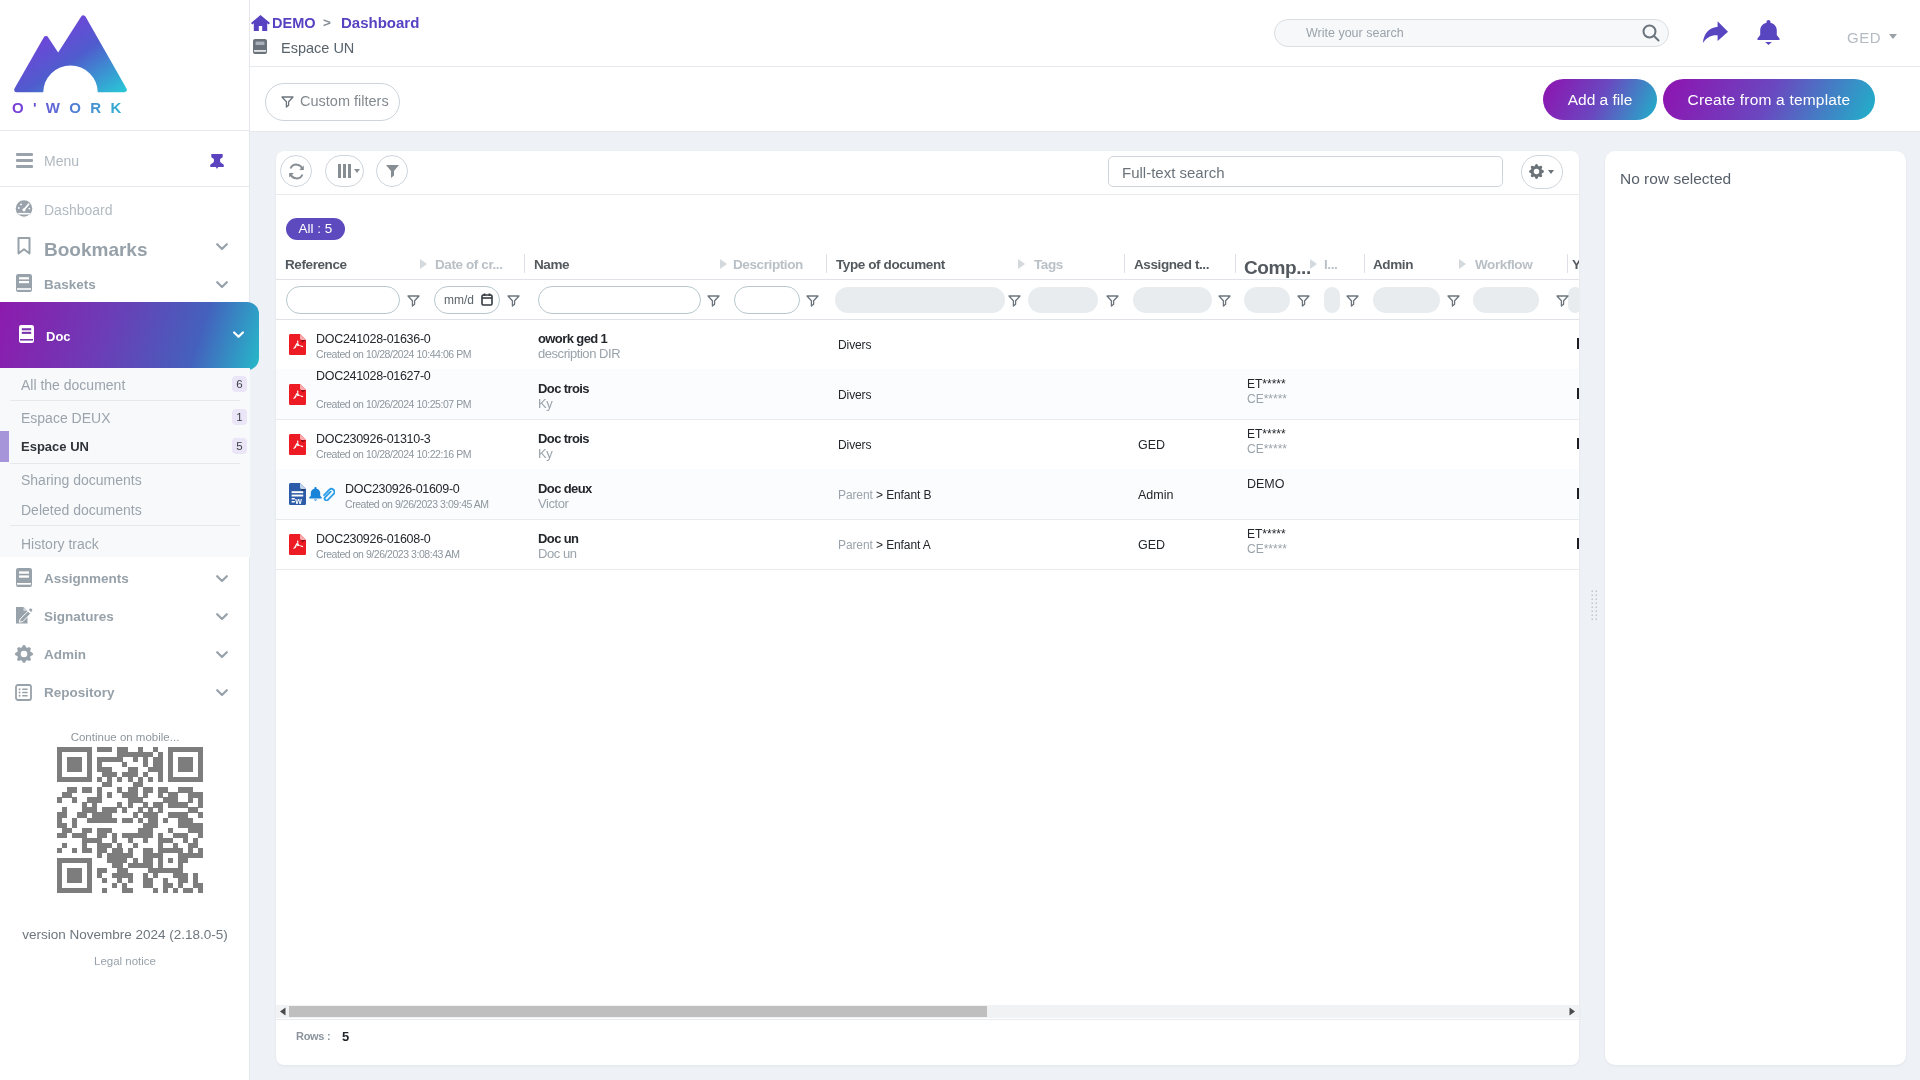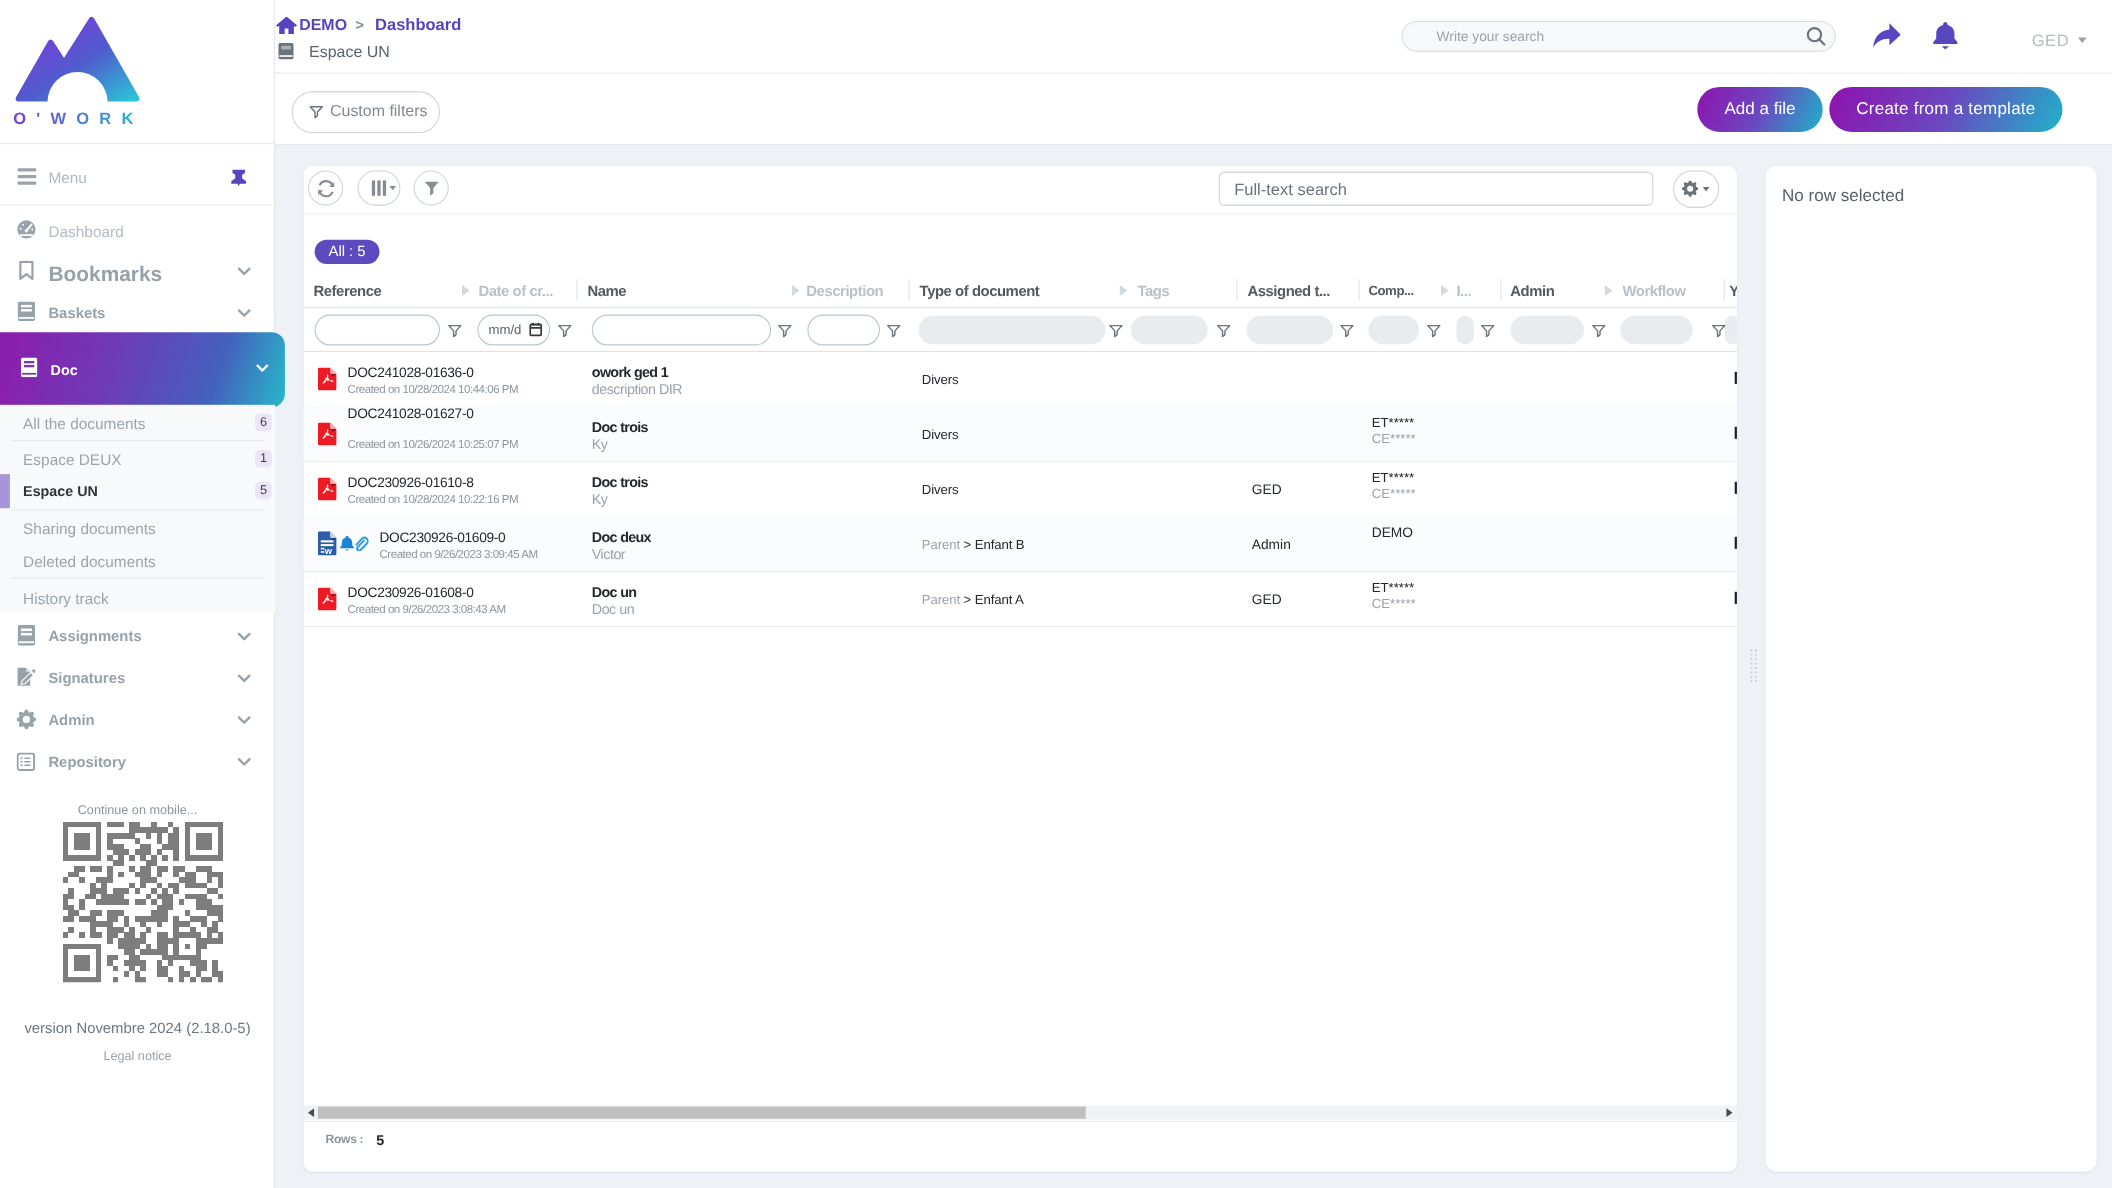--- a/index.html
+++ b/index.html
@@ -103,21 +103,21 @@
     <rect x="0" y="0" width="15" height="18" rx="2.2" fill="#fff"></rect>
     <rect x="2.8" y="3.2" width="9.4" height="2.1" fill="#7a35ae"></rect>
     <rect x="2.8" y="6.8" width="9.4" height="2.1" fill="#7a35ae"></rect>
     <rect x="1" y="14" width="13" height="1.6" fill="#7a35ae"></rect>
   </svg>
 <div class="abs" style="left:46px;top:329px;font-size:13px;font-weight:bold;color:#fff">Doc</div>
 <svg class="abs" style="left:233px;top:331px" width="11" height="8" viewBox="0 0 12 8">
     <path d="M1.2 1.2L6 6l4.8-4.8" fill="none" stroke="#fff" stroke-width="2.4" stroke-linecap="round" stroke-linejoin="round"></path>
   </svg>
 <div class="abs" style="left:0;top:368px;width:250px;height:189px;background:#f8f9fb"></div>
-<div class="abs" style="left:21px;top:377px;font-size:14px;color:#9ba4ac">All the documents</div>
+<div class="abs" style="left:21px;top:377px;font-size:14px;color:#9ba4ac">All the document</div>
 <div class="abs" style="left:232px;top:376px;width:15px;height:16px;background:#eae6f8;border-radius:4px;font-size:11.5px;color:#3c4147;text-align:center;line-height:16px">6</div>
 <div class="abs" style="left:21px;top:410px;font-size:14px;color:#9ba4ac">Espace DEUX</div>
 <div class="abs" style="left:232px;top:409px;width:15px;height:16px;background:#eae6f8;border-radius:4px;font-size:11.5px;color:#3c4147;text-align:center;line-height:16px">1</div>
 <div class="abs" style="left:0;top:431px;width:9px;height:31px;background:#a695d8"></div>
 <div class="abs" style="left:21px;top:439px;font-size:13px;font-weight:bold;color:#2f343a">Espace UN</div>
 <div class="abs" style="left:232px;top:438px;width:15px;height:16px;background:#eae6f8;border-radius:4px;font-size:11.5px;color:#3c4147;text-align:center;line-height:16px">5</div>
 <div class="abs" style="left:21px;top:472px;font-size:14px;color:#9ba4ac">Sharing documents</div>
 <div class="abs" style="left:21px;top:502px;font-size:14px;color:#9ba4ac">Deleted documents</div>
 <div class="abs" style="left:21px;top:536px;font-size:14px;color:#9ba4ac">History track</div>
 <div class="hline" style="left:10px;top:400px;width:230px"></div>
@@ -407,21 +407,21 @@
     <div class="abs" style="left:1272px;top:19px;width:0;height:0;border-left:3.5px solid transparent;border-right:3.5px solid transparent;border-top:4.5px solid #6b7278"></div>
     <div class="abs" style="left:0px;top:43px;width:1303px;height:1px;background:#e9ecef"></div>
     <div class="abs" style="left:10px;top:67px;width:59px;height:22px;background:#5c4abe;border-radius:11px;color:#fff;font-size:13.5px;text-align:center;line-height:22px">All : 5</div>
     <div class="abs" style="left:9px;top:106px;font-size:13.5px;font-weight:bold;letter-spacing:-0.4px;color:#53595e;white-space:nowrap">Reference</div>
     <div class="abs" style="left:159px;top:106px;font-size:13.5px;font-weight:bold;letter-spacing:-0.4px;color:#b9c0c6;white-space:nowrap">Date of cr...</div>
     <div class="abs" style="left:258px;top:106px;font-size:13.5px;font-weight:bold;letter-spacing:-0.4px;color:#53595e;white-space:nowrap">Name</div>
     <div class="abs" style="left:457px;top:106px;font-size:13.5px;font-weight:bold;letter-spacing:-0.4px;color:#b9c0c6;white-space:nowrap">Description</div>
     <div class="abs" style="left:560px;top:106px;font-size:13.5px;font-weight:bold;letter-spacing:-0.4px;color:#53595e;white-space:nowrap">Type of document</div>
     <div class="abs" style="left:758px;top:106px;font-size:13.5px;font-weight:bold;letter-spacing:-0.4px;color:#b9c0c6;white-space:nowrap">Tags</div>
     <div class="abs" style="left:858px;top:106px;font-size:13.5px;font-weight:bold;letter-spacing:-0.4px;color:#53595e;white-space:nowrap">Assigned t...</div>
-    <div class="abs" style="left:968px;top:106px;font-size:12px;font-weight:bold;letter-spacing:-0.4px;color:#53595e;white-space:nowrap">Comp...</div>
+    <div class="abs" style="left:968px;top:106px;font-size:19px;font-weight:bold;letter-spacing:-0.4px;color:#53595e;white-space:nowrap">Comp...</div>
     <div class="abs" style="left:1048px;top:106px;font-size:13.5px;font-weight:bold;letter-spacing:-0.4px;color:#b9c0c6;white-space:nowrap">I...</div>
     <div class="abs" style="left:1097px;top:106px;font-size:13.5px;font-weight:bold;letter-spacing:-0.4px;color:#53595e;white-space:nowrap">Admin</div>
     <div class="abs" style="left:1199px;top:106px;font-size:13.5px;font-weight:bold;letter-spacing:-0.4px;color:#b9c0c6;white-space:nowrap">Workflow</div>
     <div class="abs" style="left:1296px;top:106px;font-size:13.5px;font-weight:bold;letter-spacing:-0.4px;color:#53595e;white-space:nowrap">Y</div>
     <svg class="abs" style="left:143px;top:107px" width="9" height="12" viewBox="0 0 9 12">
       <path d="M1 1l7 5-7 5z" fill="#d4d9dd"></path>
     </svg>
     <svg class="abs" style="left:443px;top:107px" width="9" height="12" viewBox="0 0 9 12">
       <path d="M1 1l7 5-7 5z" fill="#d4d9dd"></path>
     </svg>
@@ -522,21 +522,21 @@
     <div class="abs" style="left:971px;top:226px;font-size:12px;color:#23272c">ET*****</div>
     <div class="abs" style="left:971px;top:241px;font-size:12px;color:#9aa3ab">CE*****</div>
     <div class="abs" style="left:1301px;top:237px;width:2.5px;height:11px;background:#1c1e21"></div>
     <div class="abs" style="left:0px;top:318px;width:1303px;height:1px;background:#e9ecef"></div>
     <svg class="abs" style="left:13px;top:283px" width="17" height="21" viewBox="0 0 17 21">
       <path d="M1.6 0H11l6 6v13.4c0 .9-.7 1.6-1.6 1.6H1.6C.7 21 0 20.3 0 19.4V1.6C0 .7.7 0 1.6 0z" fill="#ec1b24"></path>
       <path d="M11 0l6 6h-4.4C11.7 6 11 5.3 11 4.4z" fill="#fca9ad"></path>
       <path d="M11 4.4c0 .9.7 1.6 1.6 1.6H17l-3.7 2.6z" fill="#931016"></path>
       <path d="M7.3 9.2c-.6 1.6-1.9 3.9-2.8 4.8-.5.5-.1 1.1.5.8.8-.3 2-1.4 2.9-2.6 1.1-.2 2.3-.3 3.3-.1.9.7 2.1 1.2 2.7 1 .6-.3.4-1-.8-1.3-.6-.2-1.6-.2-2.4-.2-.6-.7-1.2-1.6-1.5-2.4.2-.9.3-1.8.1-2.3-.3-.6-1.1-.4-1.2.2-.1.6.1 1.4.4 2.1zm.6 1.7c.2.5.6 1 .9 1.4-.6 0-1.2.1-1.8.2.4-.5.7-1.1.9-1.6z" fill="#fff"></path>
     </svg>
-    <div class="abs" style="left:40px;top:281px;font-size:12.5px;letter-spacing:-0.3px;color:#23272c">DOC230926-01610-8</div>
+    <div class="abs" style="left:40px;top:281px;font-size:12.5px;letter-spacing:-0.3px;color:#23272c">DOC230926-01310-3</div>
     <div class="abs" style="left:40px;top:297px;font-size:10.5px;letter-spacing:-0.45px;color:#8d969e">Created on 10/28/2024 10:22:16 PM</div>
     <div class="abs" style="left:262px;top:280px;font-size:13px;font-weight:bold;letter-spacing:-0.6px;color:#23272c">Doc trois</div>
     <div class="abs" style="left:262px;top:295px;font-size:13px;letter-spacing:-0.45px;color:#9aa3ab">Ky</div>
     <div class="abs" style="left:562px;top:287px;font-size:12px;letter-spacing:-0.1px;color:#23272c">Divers</div>
     <div class="abs" style="left:862px;top:287px;font-size:12.5px;color:#23272c">GED</div>
     <div class="abs" style="left:971px;top:276px;font-size:12px;color:#23272c">ET*****</div>
     <div class="abs" style="left:971px;top:291px;font-size:12px;color:#9aa3ab">CE*****</div>
     <div class="abs" style="left:1301px;top:287px;width:2.5px;height:11px;background:#1c1e21"></div>
     <div class="abs" style="left:0px;top:318px;width:1303px;height:50px;background:#fbfcfe"></div>
     <div class="abs" style="left:0px;top:368px;width:1303px;height:1px;background:#e9ecef"></div>

